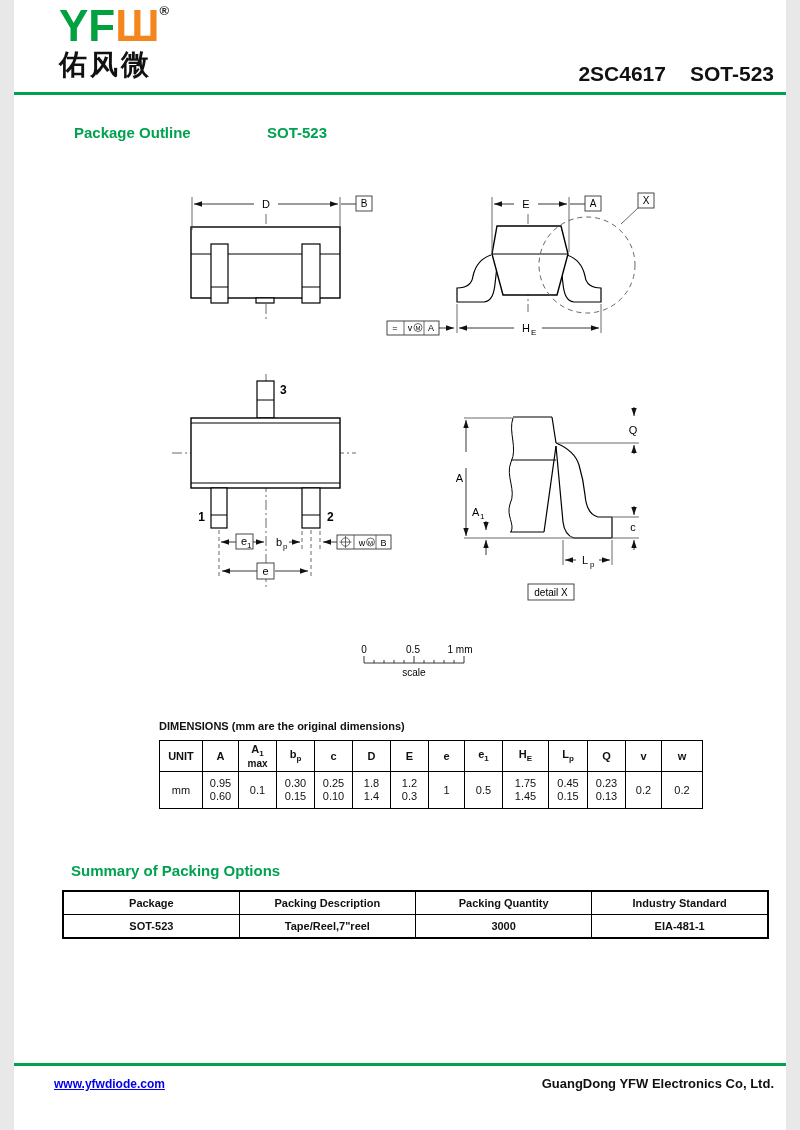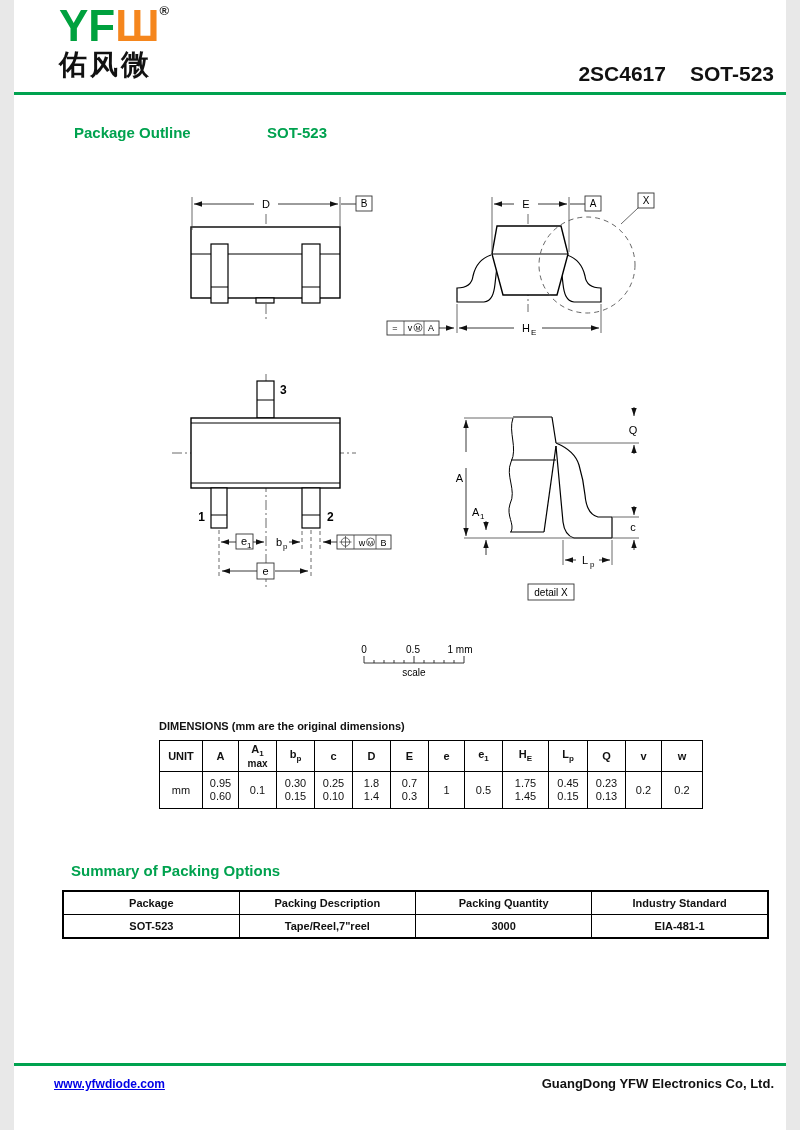--- a/index.html
+++ b/index.html
@@ -324,21 +324,21 @@
             </div>
           </td>
       <td>
             <div class="v2">
               <div>1.8</div>
               <div>1.4</div>
             </div>
           </td>
       <td>
             <div class="v2">
-              <div>0.7</div>
+              <div>1.2</div>
               <div>0.3</div>
             </div>
           </td>
       <td>1</td>
       <td>0.5</td>
       <td>
             <div class="v2">
               <div>1.75</div>
               <div>1.45</div>
             </div>

